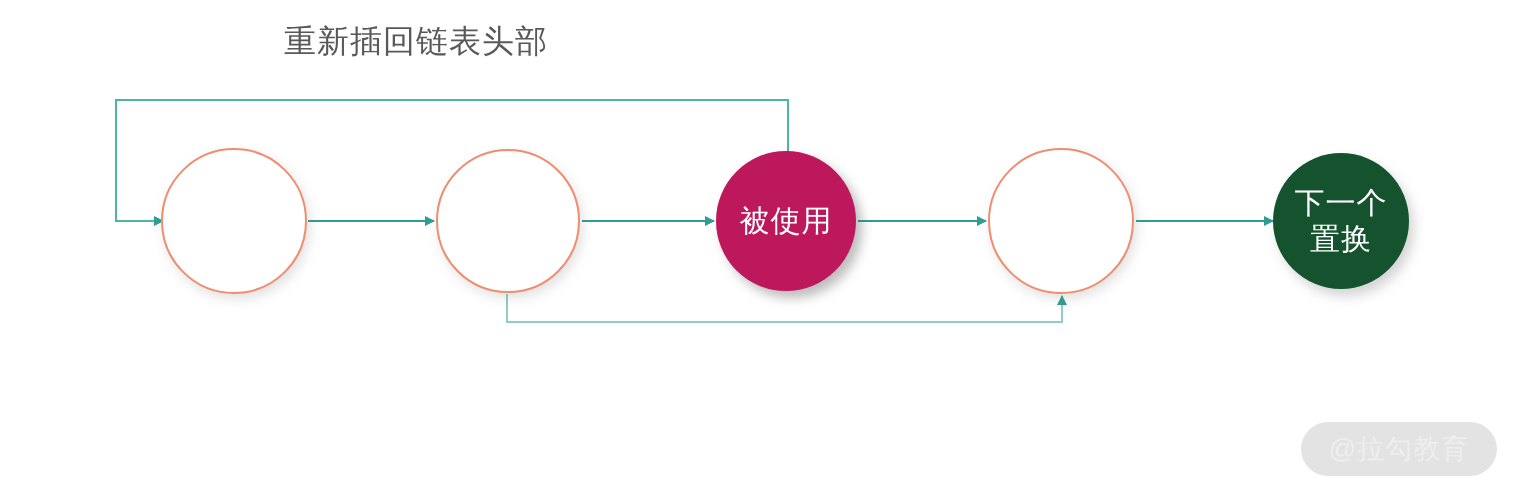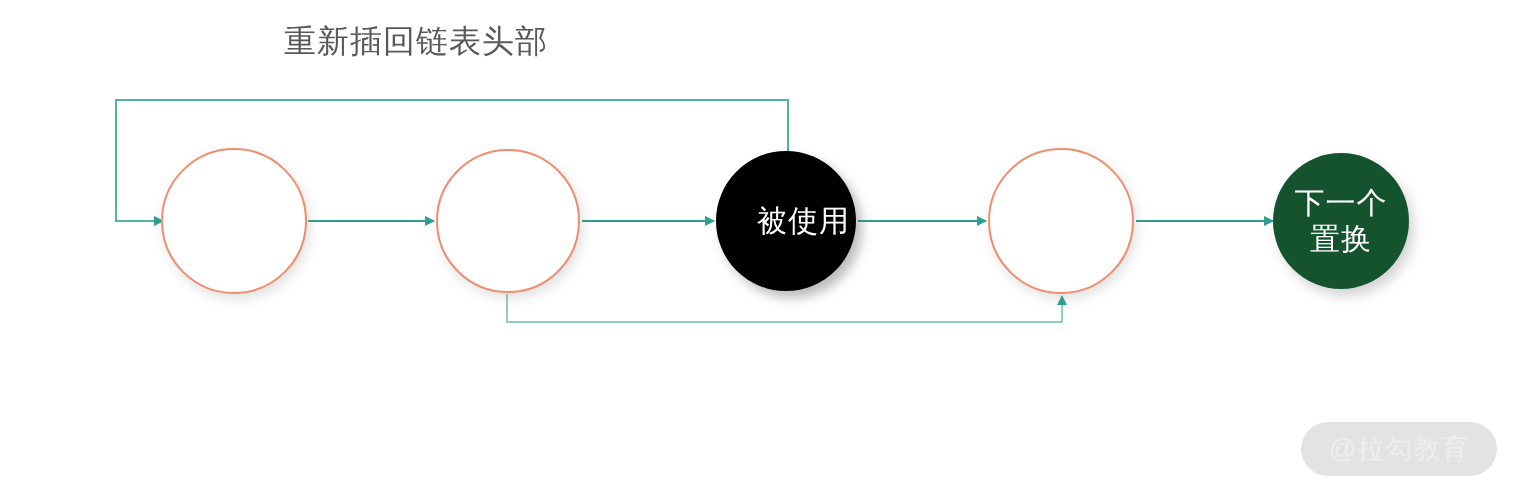--- a/index.html
+++ b/index.html
@@ -49,23 +49,22 @@
     border: 2.5px solid #ef8e6f;
     box-shadow: 3px 5px 12px rgba(120,120,120,0.22);
   }
   .node-filled {
     color: #ffffff;
     font-size: 30px;
     line-height: 36px;
     letter-spacing: 1px;
   }
   .node-used {
-    background: #000000;
+    background: #be185d;
     box-shadow: 6px 7px 11px rgba(80,80,80,0.38);
-    justify-content: flex-end;
   }
   .node-next {
     background: #14532d;
     box-shadow: 5px 7px 12px rgba(120,120,120,0.32);
     font-family: Liberation Serif, serif;
   }
   .node-label {
     pointer-events: none;
     padding: 0 6px;
   }

